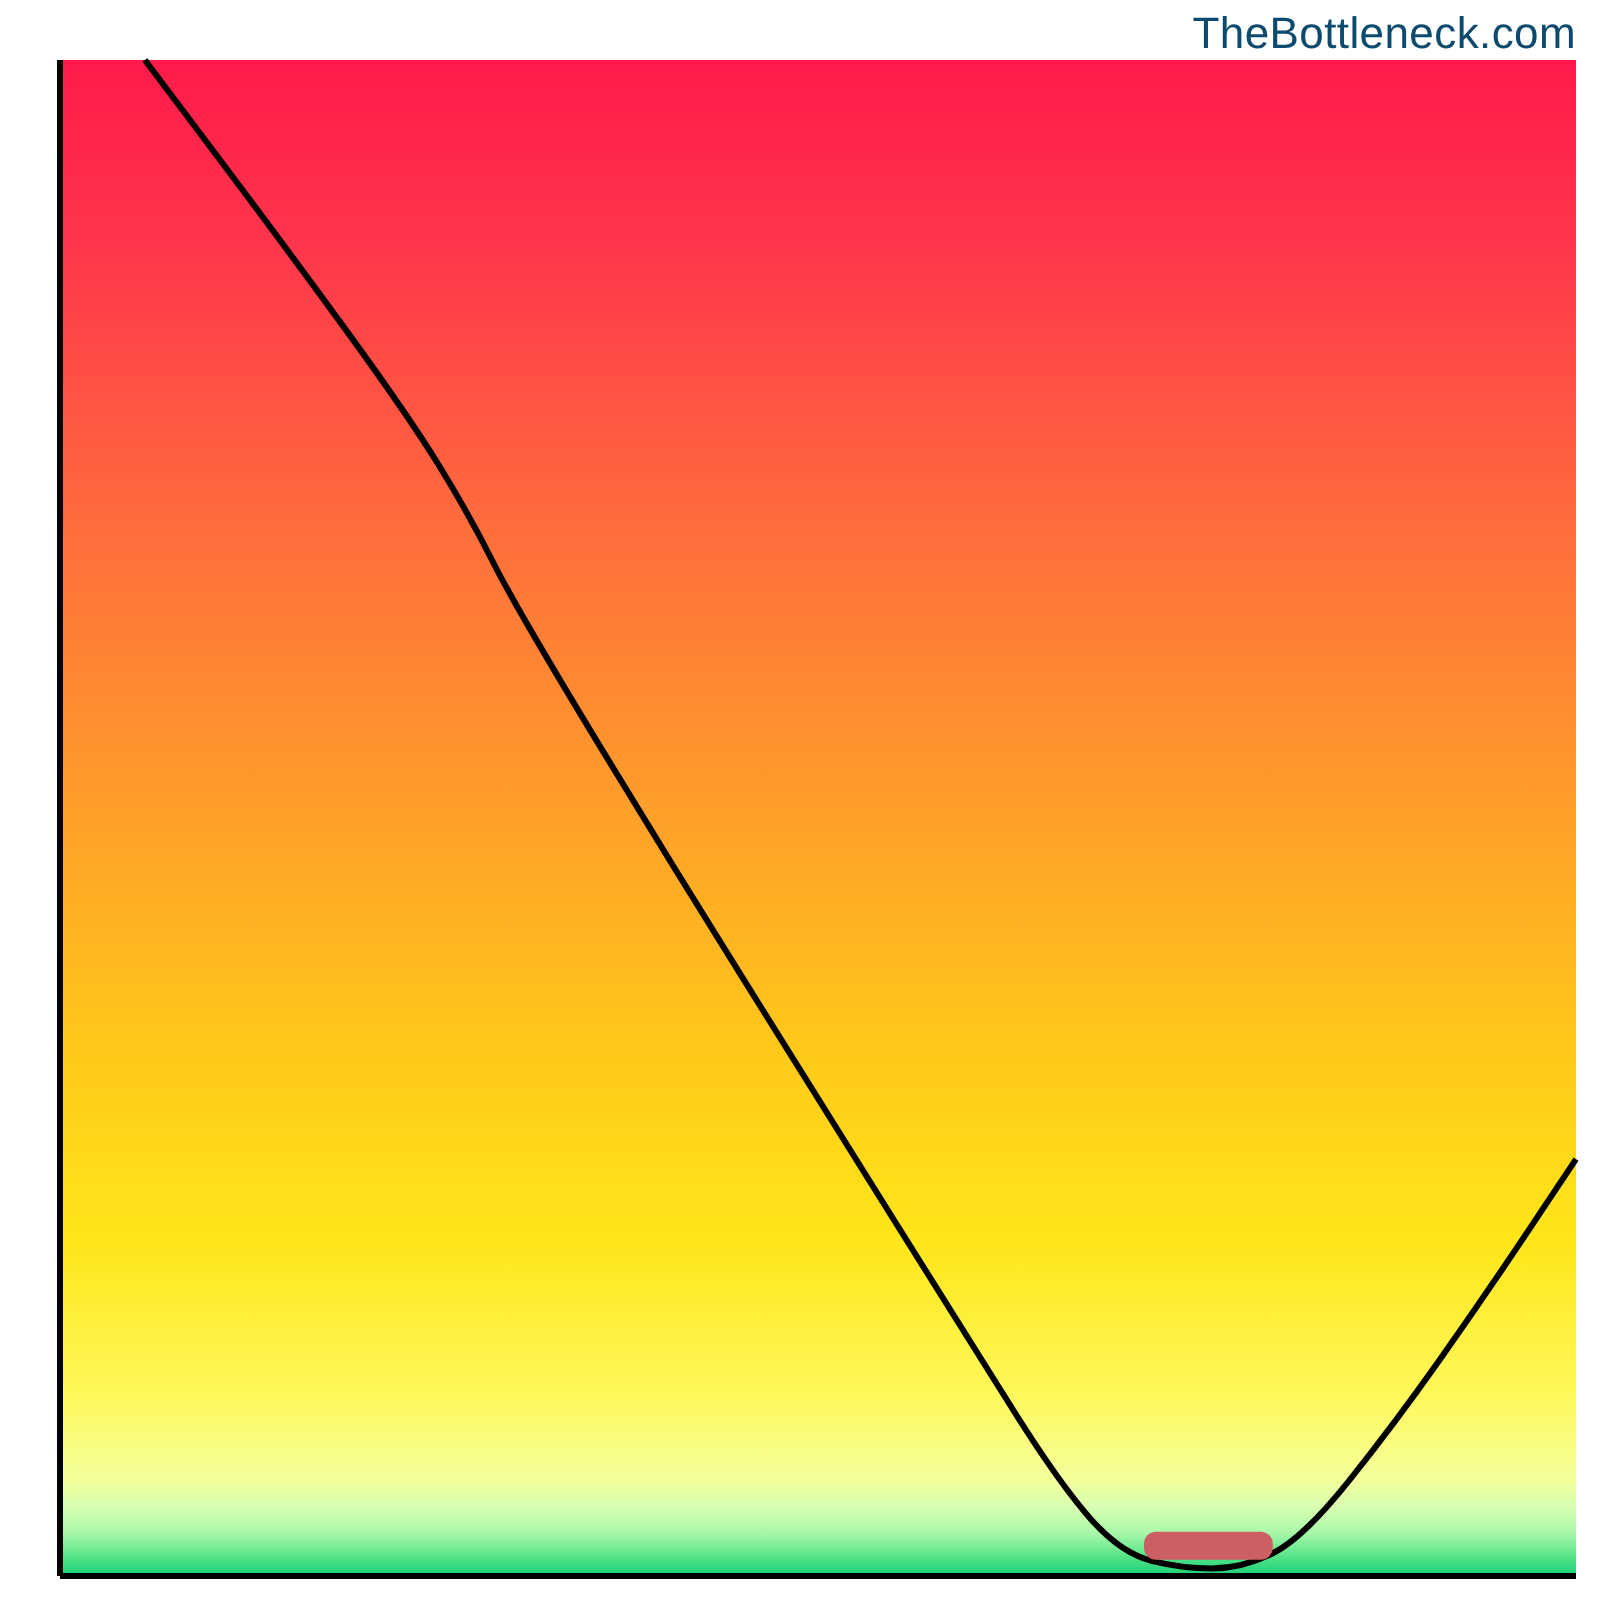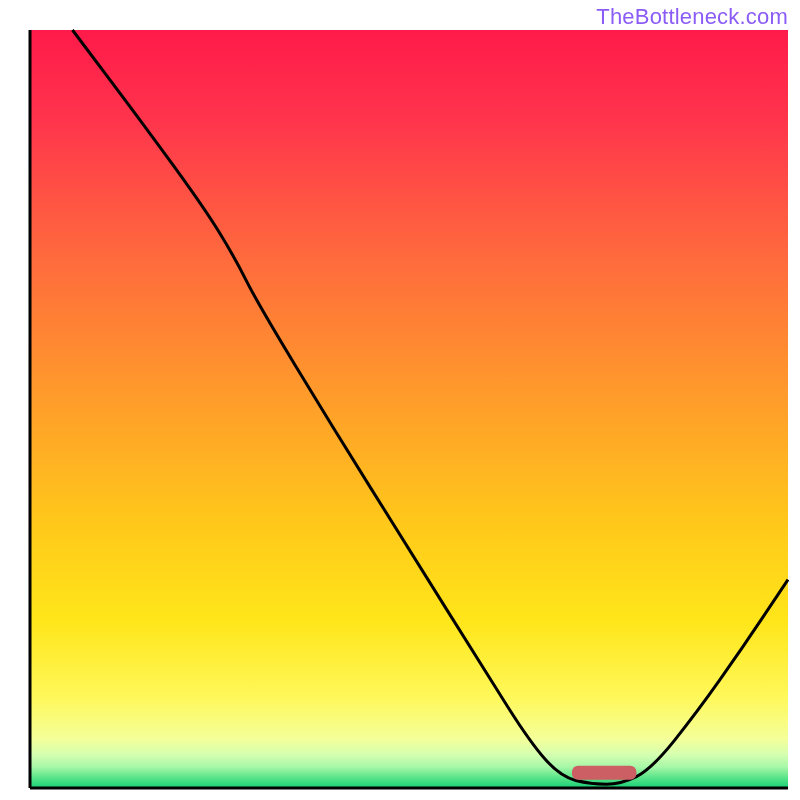--- a/index.html
+++ b/index.html
@@ -13,21 +13,21 @@
   .container {
     position: relative;
     width: 800px;
     height: 800px;
   }
   .watermark {
     position: absolute;
     top: 4px;
     right: 12px;
     font-size: 22px;
-    color: #8b5cf6;
+    color: #0c4a6e;
     font-weight: 400;
     letter-spacing: 0.2px;
     z-index: 10;
   }
   svg {
     position: absolute;
     top: 0;
     left: 0;
   }
 </style>

